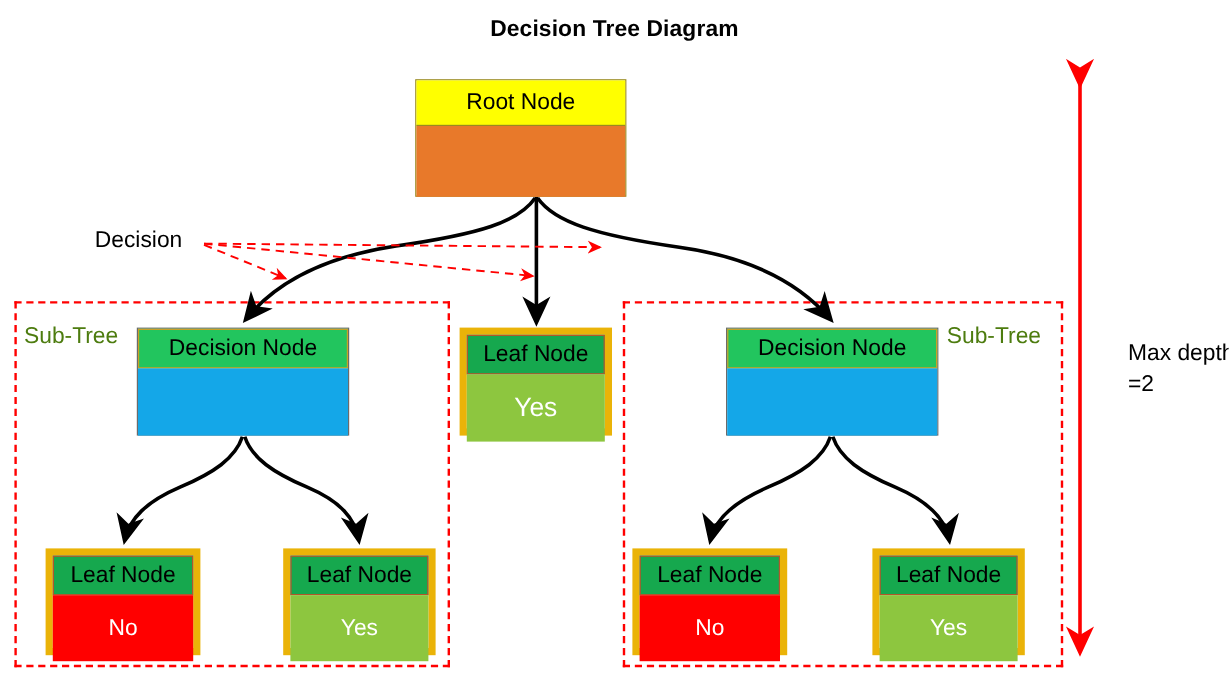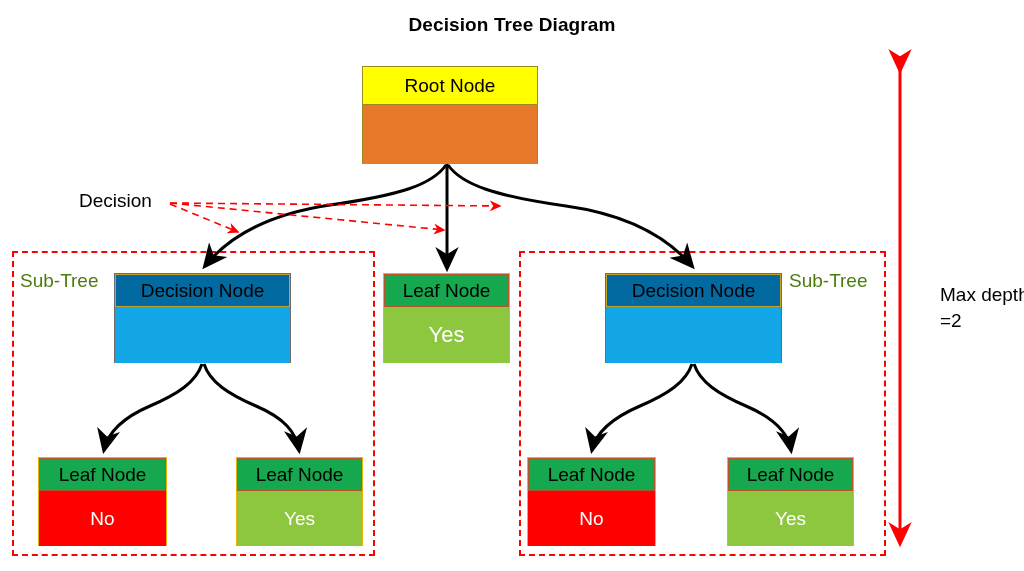--- a/index.html
+++ b/index.html
@@ -55,33 +55,33 @@
   .node .body {
     box-sizing: border-box;
     width: 100%;
     display: flex;
     align-items: center;
     justify-content: center;
     color: #ffffff;
     font-size: 22px;
   }
   
-  #node-root { left: 362px; top: 66px; width: 176px; height: 98px; border-color: #9a8a20; }
+  #node-root { left: 346px; top: 66px; width: 176px; height: 98px; border-color: #9a8a20; }
   #node-root .head { height: 38px; background: #ffff00; border-bottom: 1px solid #9a8a20; }
   #node-root .body { height: 59px; background: #e8792a; }
 
   
   .decision { border: 1px solid #6b6b6b; }
-  .decision .head { height: 33px; background: #0369a1; border: 1px solid #c8a227; }
+  .decision .head { height: 33px; background: #22c55e; border: 1px solid #c8a227; }
   .decision .body { height: 56px; background: #14a7e8; }
   #node-dec-left  { left: 114px; top: 273px; width: 177px; height: 90px; }
   #node-dec-right { left: 605px; top: 273px; width: 177px; height: 90px; }
 
   
-  .leaf { border: 1px solid #eab308; }
+  .leaf { border: 6px solid #eab308; }
   .leaf .head { height: 33px; background: #16a84e; border: 1px solid #b5562a; }
   #node-leaf-mid   { left: 383px; top: 273px; width: 127px; height: 90px; }
   #node-leaf-mid .body   { height: 56px; background: #8dc63f; }
   #node-leaf-l1 { left: 38px;  top: 457px; width: 129px; height: 89px; }
   #node-leaf-l1 .body { height: 55px; background: #ff0000; font-size: 19px; }
   #node-leaf-l2 { left: 236px; top: 457px; width: 127px; height: 89px; }
   #node-leaf-l2 .body { height: 55px; background: #8dc63f; font-size: 19px; }
   #node-leaf-r1 { left: 527px; top: 457px; width: 129px; height: 89px; }
   #node-leaf-r1 .body { height: 55px; background: #ff0000; font-size: 19px; }
   #node-leaf-r2 { left: 727px; top: 457px; width: 127px; height: 89px; }

